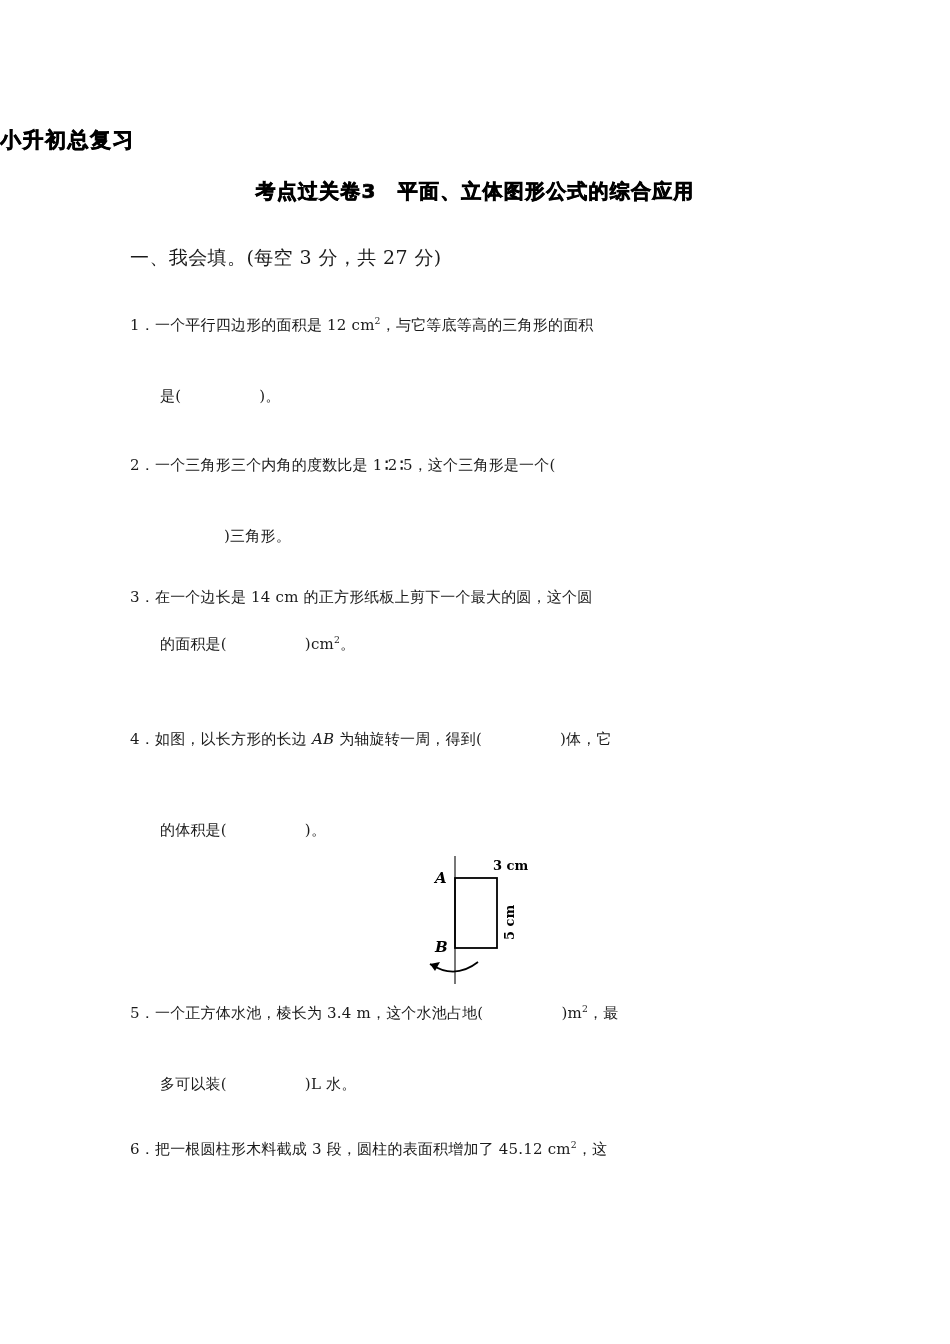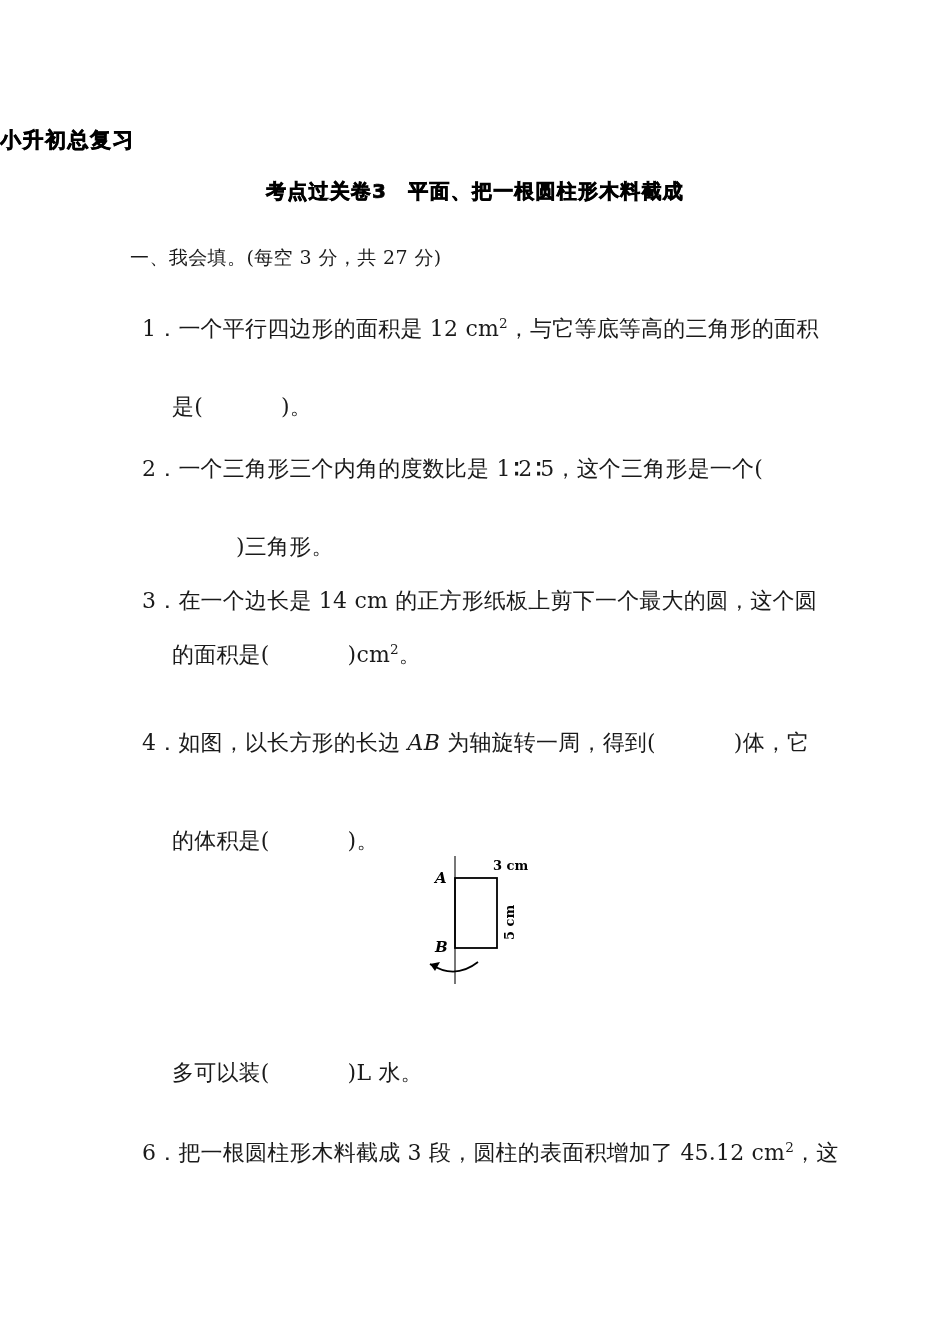--- a/index.html
+++ b/index.html
@@ -55,23 +55,23 @@
     left: 130px;
     top: 245px;
     font-size: 19px;
     letter-spacing: 0.4px;
     white-space: nowrap;
   }
 
   
   .q {
     position: absolute;
-    left: 142px;
+    left: 130px;
     width: 680px;
-    font-size: 22px;
+    font-size: 15px;
     line-height: 1.0;
   }
   .q-line {
     white-space: nowrap;
     letter-spacing: 0.2px;
   }
   .q-line.cont {
     padding-left: 30px;
   }
   .gap-md { display: inline-block; width: 64px; }
@@ -111,21 +111,21 @@
     transform-origin: left top;
   }
 </style>
 </head>
 <body>
 
 <div class="page">
 
   <div class="doc-title">小升初总复习</div>
 
-  <div class="doc-subtitle">考点过关卷3　平面、把一根圆柱形木料截成</div>
+  <div class="doc-subtitle">考点过关卷3　平面、立体图形公式的综合应用</div>
 
   <div class="section-header">一、我会填。(每空 3 分，共 27 分)</div>
 
   <div class="q" style="top:318px;">
     <div class="q-line"><span class="num">1．</span><span>一个平行四边形的面积是 12 cm</span><sup>2</sup><span>，与它等底等高的三角形的面积</span></div>
     <div class="q-line cont" style="margin-top:56px;"><span>是(</span><span class="gap-lg"></span><span>)。</span></div>
   </div>
 
   <div class="q" style="top:458px;">
     <div class="q-line"><span class="num">2．</span><span>一个三角形三个内角的度数比是 1∶2∶5，这个三角形是一个(</span></div>
@@ -152,20 +152,21 @@
       <path d="M 22 112 Q 47 128 70 110" fill="none" stroke="#000000" stroke-width="1.7"></path>
       <polygon points="22,112 32,110 27,119" fill="#000000"></polygon>
     </svg>
     <div class="fig-label" style="left:27px; top:17px;">A</div>
     <div class="fig-label" style="left:27px; top:86px;">B</div>
     <div class="fig-dim" style="left:53px; top:6px;margin-left:32px;">3 cm</div>
     <div class="fig-dim vertical" style="left:94px; top:88px;">5 cm</div>
   </div>
 
   <div class="q" style="top:1006px;">
+    <div class="q-line"><span class="num">5．</span><span>一个正方体水池，棱长为 3.4 m，这个水池占地(</span><span class="gap-lg"></span><span>)m</span><sup>2</sup><span>，最</span></div>
     <div class="q-line cont" style="margin-top:56px;"><span>多可以装(</span><span class="gap-lg"></span><span>)L 水。</span></div>
   </div>
 
   <div class="q" style="top:1142px;">
     <div class="q-line"><span class="num">6．</span><span>把一根圆柱形木料截成 3 段，圆柱的表面积增加了 45.12 cm</span><sup>2</sup><span>，这</span></div>
   </div>
 
 </div>
 
 </body></html>

